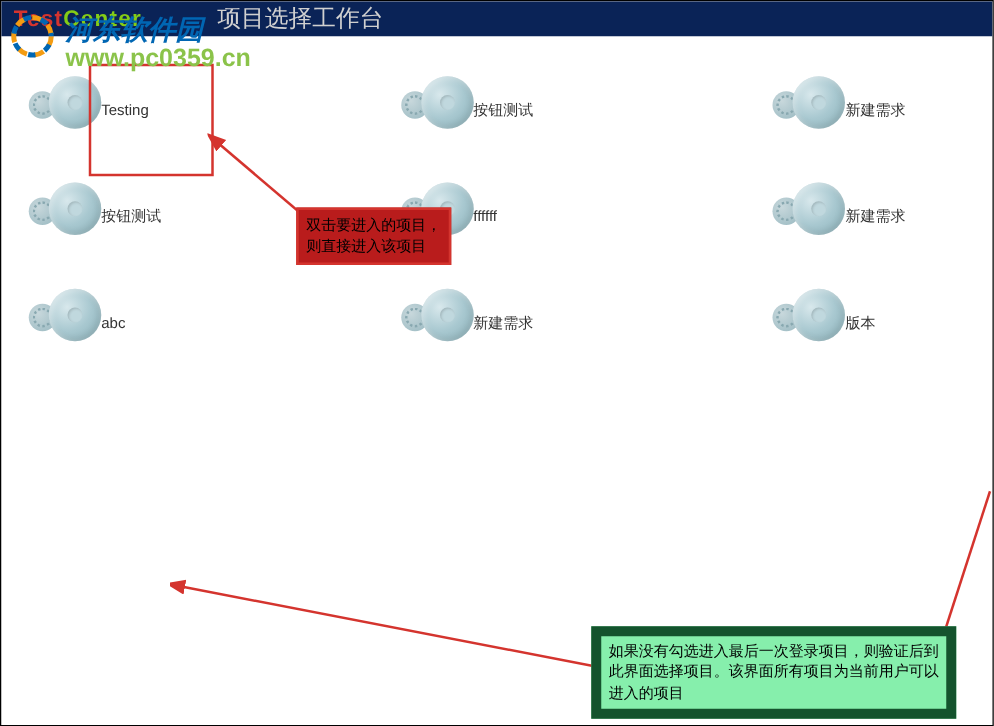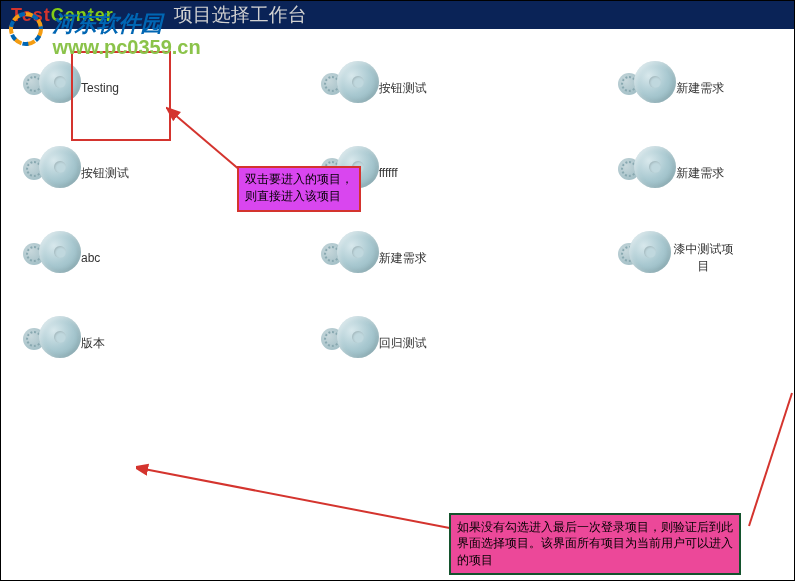--- a/index.html
+++ b/index.html
@@ -131,45 +131,44 @@
       border: 2px solid #d4342e;
       top: 50px;
       left: 70px;
       width: 100px;
       height: 90px;
       pointer-events: none;
     }
     .callout1 {
       position: absolute;
       border: 2px solid #d4342e;
-      background: #d946ef;
+      background: #b91c1c;
       padding: 4px 6px;
       font-size: 12px;
       color: #000;
       top: 165px;
       left: 236px;
       width: 124px;
       line-height: 1.4;
-      font-family: Liberation Mono, monospace;
     }
     .arrow1 {
       position: absolute;
       top: 105px;
       left: 165px;
       pointer-events: none;
     }
     .callout2 {
       position: absolute;
-      border: 2px solid #14532d;
-      background: #ec4899;
+      border: 8px solid #14532d;
+      background: #86efac;
       padding: 4px 6px;
       font-size: 12px;
       color: #000;
       bottom: 5px;
-      left: 448px;
+      left: 472px;
       width: 292px;
       line-height: 1.4;
     }
     .arrow2 {
       position: absolute;
       top: 460px;
       left: 135px;
       pointer-events: none;
     }
     .arrow3 {
@@ -258,35 +257,21 @@
           <div class="gear-small"></div>
           <div class="gear-big"></div>
         </div>
         <div class="project-label">新建需求</div>
       </div>
       <div class="project-item">
         <div class="project-icon">
           <div class="gear-small"></div>
           <div class="gear-big"></div>
         </div>
-        <div class="project-label">漆中测试项目</div>
-      </div>
-      <div class="project-item">
-        <div class="project-icon">
-          <div class="gear-small"></div>
-          <div class="gear-big"></div>
-        </div>
         <div class="project-label">版本</div>
-      </div>
-      <div class="project-item">
-        <div class="project-icon">
-          <div class="gear-small"></div>
-          <div class="gear-big"></div>
-        </div>
-        <div class="project-label">回归测试</div>
       </div>
     </div>
 </div>
 
 <div class="selected-box"></div>
 
 <svg class="arrow1" width="80" height="70">
   <defs>
       <marker id="ah1" markerWidth="10" markerHeight="10" refX="2" refY="3" orient="auto">
     <path d="M0,0 L0,6 L8,3 z" fill="#d4342e"></path>

